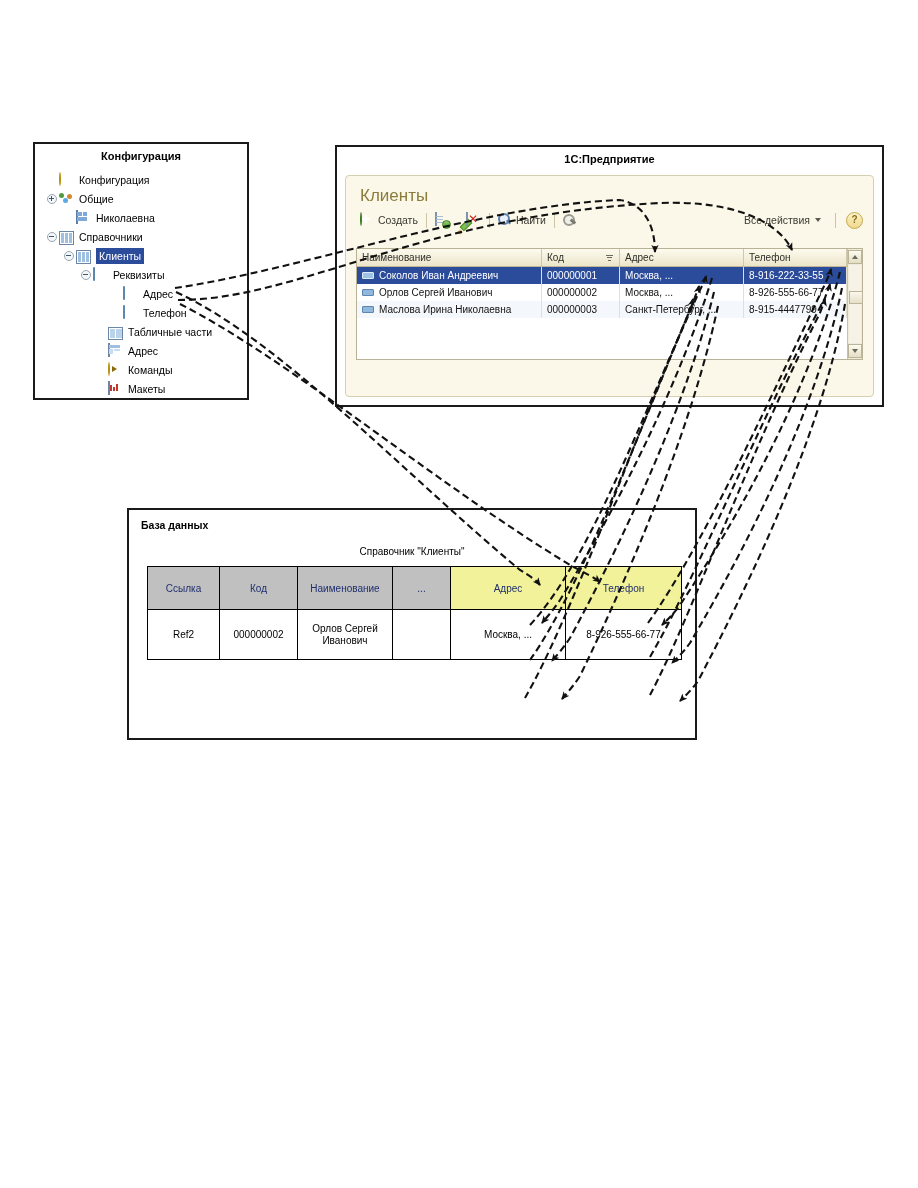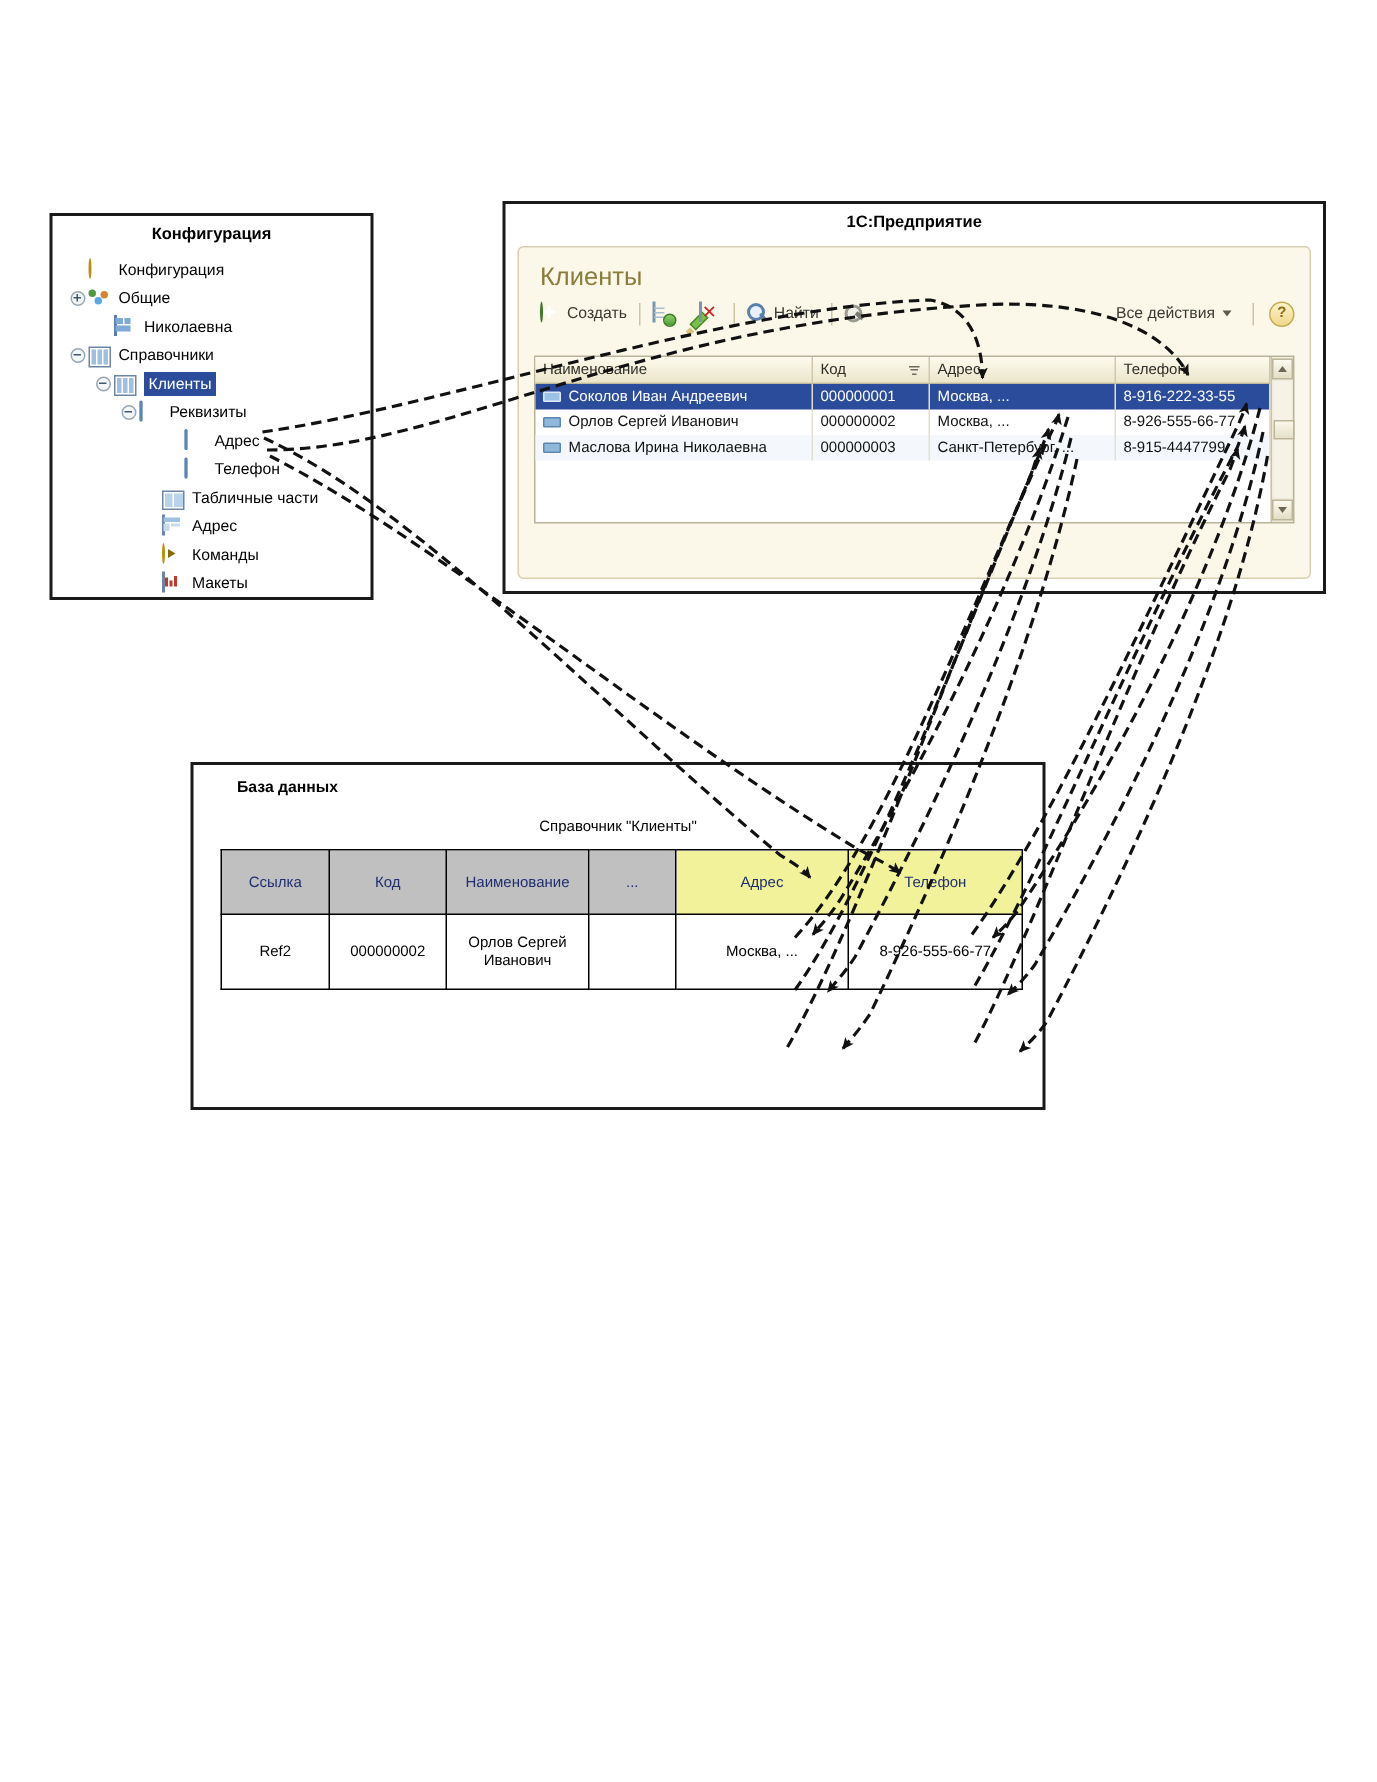--- a/index.html
+++ b/index.html
@@ -112,21 +112,21 @@
             border:1px solid #b8900f; }
   .ic-cmd i{position:absolute;left:4px;top:3px;width:0;height:0;border-left:5px solid #8a6a08;
             border-top:3px solid transparent;border-bottom:3px solid transparent;}
   .ic-layout { width:13px;height:11px;margin-top:2px;background:#fff;border:1px solid #6d86a8; }
   .ic-layout i{position:absolute;background:#c0392b;}
   .ic-layout .a{left:2px;top:3px;width:2px;height:6px;}
   .ic-layout .b{left:5px;top:5px;width:2px;height:4px;}
   .ic-layout .c{left:8px;top:2px;width:2px;height:7px;}
 
   
-  #enterprise { left: 335px; top: 134px; width: 549px; height: 262px; }
+  #enterprise { left: 335px; top: 145px; width: 549px; height: 262px; }
   .ent-body {
     position: absolute;
     left: 8px; top: 28px; right: 8px; bottom: 8px;
     background: #fbf8ea;
     border: 1px solid #d6cfb0;
     border-radius: 4px;
   }
   .ent-head {
     padding: 10px 0 2px 14px;
     font-size: 17px;
@@ -205,21 +205,21 @@
   .sb-arrow { width:12px;height:12px;background:linear-gradient(#fdfbf0,#e3ddc4);
               border:1px solid #bdb599; margin:1px 0; position:relative; }
   .sb-arrow i{position:absolute;left:3px;top:4px;width:0;height:0;border-left:3px solid transparent;border-right:3px solid transparent;}
   .sb-arrow.up i{border-bottom:4px solid #6d6757;}
   .sb-arrow.down i{border-top:4px solid #6d6757;}
   .sb-track{flex:1;width:12px;background:#f6f3e6;}
   .sb-thumb{width:12px;height:11px;background:linear-gradient(#fbf8ec,#e6e0c8);border:1px solid #bdb599;margin-top:26px;}
 
   
   #database { left: 127px; top: 508px; width: 570px; height: 232px; }
-  .db-title { position:absolute; left:12px; top:9px; font-size:10.5px; font-weight:bold; color:#000;margin-left:17px; }
+  .db-title { position:absolute; left:12px; top:9px; font-size:10.5px; font-weight:bold; color:#000; }
   .db-sub { position:absolute; left:0; right:0; top:36px; text-align:center; font-size:10px; color:#000; }
   .db-table {
     position:absolute; left:18px; top:56px; width:534px;
     border-collapse:collapse; table-layout:fixed;
   }
   .db-table th, .db-table td {
     border:1px solid #000;
     font-size:10px;
     text-align:center;
     color:#000;

